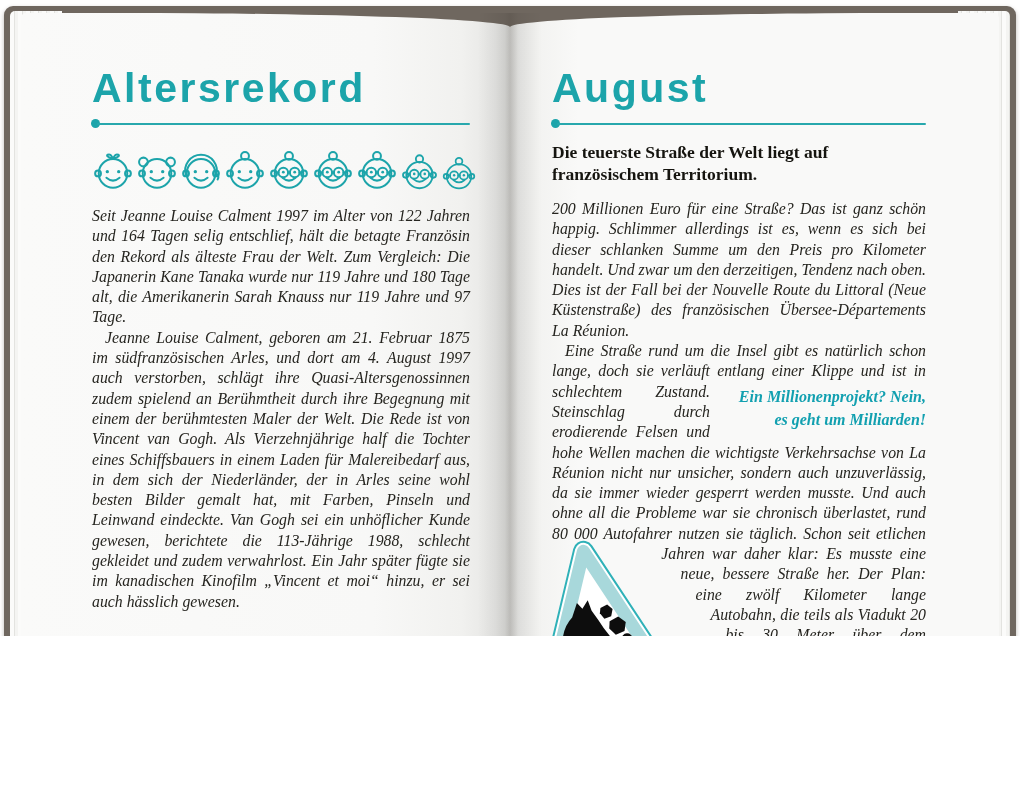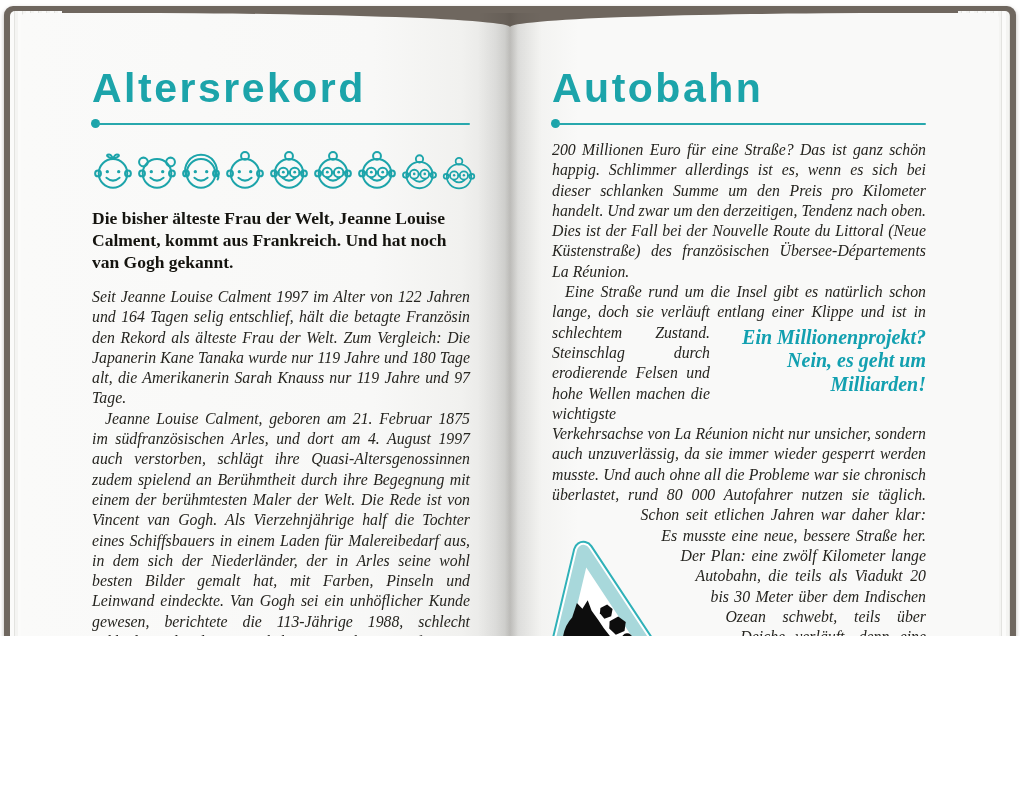--- a/index.html
+++ b/index.html
@@ -45,21 +45,21 @@
   .face .s{stroke:#1ca4aa;fill:none;stroke-width:2.3;stroke-linecap:round;stroke-linejoin:round;}
   .face .f{fill:#1ca4aa;stroke:none;}
 
   .lead{margin:15px 0 0 0;font-weight:bold;font-size:17.5px;line-height:22px;color:#15140f;}
   .bodytext p{margin:0;font-size:15.8px;line-height:20.3px;text-align:justify;
               color:#25241f;hyphens:auto;font-style:italic;-webkit-hyphens:auto;}
   .bodytext p.first{margin-top:14px;}
   .bodytext p.ind{text-indent:13px;}
 
   .pullquote{float:right;width:204px;margin:3px 0 9px 12px;
-             font-weight:bold;font-size:20px;line-height:23.5px;text-align:right;
+             font-weight:bold;font-size:16px;line-height:23.5px;text-align:right;
              color:#12a0b0;hyphens:manual;}
   .tri-spacer{float:left;width:188px;height:178px;margin-right:5px;
               shape-outside:polygon(0% 0%, 30% 0%, 62% 34%, 100% 90%, 100% 100%, 0% 100%);
               shape-margin:7px;}
 
   .pagenum{position:absolute;font-family:"Liberation Sans", sans-serif;font-weight:bold;
            font-size:13.5px;color:#1d1c18;}
   .pagenum-left{left:90px;top:704px;}
   .pagenum-right{left:918px;top:704px;}
 
@@ -187,34 +187,34 @@
             <circle class="s" cx="17.5" cy="30" r="5.5"></circle>
             <circle class="s" cx="30.5" cy="30" r="5.5"></circle>
             <path class="s" d="M23 30 h2"></path>
             <path class="s" d="M12 30 H8.6"></path>
             <path class="s" d="M36 30 H39.4"></path>
             <circle class="f" cx="17.5" cy="29.6" r="1.6"></circle>
             <circle class="f" cx="30.5" cy="29.6" r="1.6"></circle>
             <circle class="s" cx="24" cy="11" r="4.5"></circle>
           </svg></span>
       </div>
-    <p class="lead">Die bisher älteste Frau der Welt, Jeanne Louise Calment, kommt aus Frankreich. Und hat noch van Gogh gekannt.</p>
     <div class="bodytext">
       <p class="first">Seit Jeanne Louise Calment 1997 im Alter von 122 Jahren und 164 Tagen selig entschlief, hält die betagte Französin den Rekord als älteste Frau der Welt. Zum Vergleich: Die Japanerin Kane Tanaka wurde nur 119 Jahre und 180 Tage alt, die Amerikanerin Sarah Knauss nur 119 Jahre und 97 Tage.</p>
       <p class="ind">Jeanne Louise Calment, geboren am 21. Februar 1875 im südfranzösischen Arles, und dort am 4. August 1997 auch verstorben, schlägt ihre Quasi-Altersgenossinnen zudem spielend an Berühmtheit durch ihre Begegnung mit einem der berühmtesten Maler der Welt. Die Rede ist von Vincent van Gogh. Als Vierzehnjährige half die Tochter eines Schiffsbauers in einem Laden für Malereibedarf aus, in dem sich der Niederländer, der in Arles seine wohl besten Bilder gemalt hat, mit Farben, Pinseln und Leinwand eindeckte. Van Gogh sei ein unhöflicher Kunde gewesen, berichtete die 113-Jährige 1988, schlecht gekleidet und zudem verwahrlost. Ein Jahr später fügte sie im kanadischen Kinofilm „Vincent et moi“ hinzu, er sei auch hässlich gewesen.</p>
     </div>
   </div>
   <div class="pagenum pagenum-left">6</div>
 
   <div class="col col-right">
-    <h1 class="chapter">Autobahn</h1>
+    <h1 class="chapter">August</h1>
     <div class="rule">
       <span class="dot"></span>
       <span class="line"></span>
     </div>
+    <p class="lead">Die teuerste Straße der Welt liegt auf französischem Territorium.</p>
     <div class="bodytext">
       <p class="first">200 Millionen Euro für eine Straße? Das ist ganz schön happig. Schlimmer allerdings ist es, wenn es sich bei dieser schlanken Summe um den Preis pro Kilometer handelt. Und zwar um den derzeitigen, Tendenz nach oben. Dies ist der Fall bei der Nouvelle Route du Littoral (Neue Küstenstraße) des französischen Übersee-Départements La Réunion.</p>
       <p class="ind"><span>Eine Straße rund um die Insel gibt es natürlich schon lange, doch sie verläuft entlang einer Klippe und ist in </span><span class="pullquote">Ein Millionenprojekt? Nein, es geht um Milliarden!</span><span>schlechtem Zustand. Steinschlag durch erodierende Felsen und hohe Wellen machen die wichtigste Verkehrsachse von La Réunion nicht nur unsicher, sondern auch unzuverlässig, da sie immer wieder gesperrt werden musste. Und auch ohne all die Probleme war sie chronisch überlastet, rund 80 000 Autofahrer </span><span class="tri-spacer"></span><span>nutzen sie täglich. Schon seit etlichen Jahren war daher klar: Es musste eine neue, bessere Straße her. Der Plan: eine zwölf Kilometer lange Autobahn, die teils als Viadukt 20 bis 30 Meter über dem Indischen Ozean schwebt, teils über Deiche verläuft, denn eine schlichte Verbreiterung der Straße war physisch einfach</span></p>
     </div>
   </div>
   <div class="pagenum pagenum-right">7</div>
 
   <div class="illustration">
     <svg width="236" height="250" viewBox="0 0 236 250">
 

